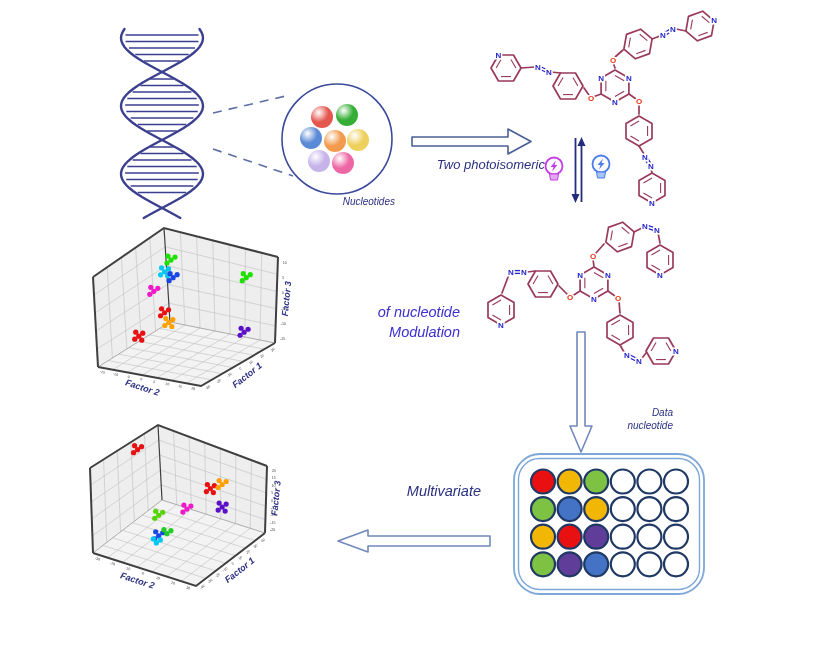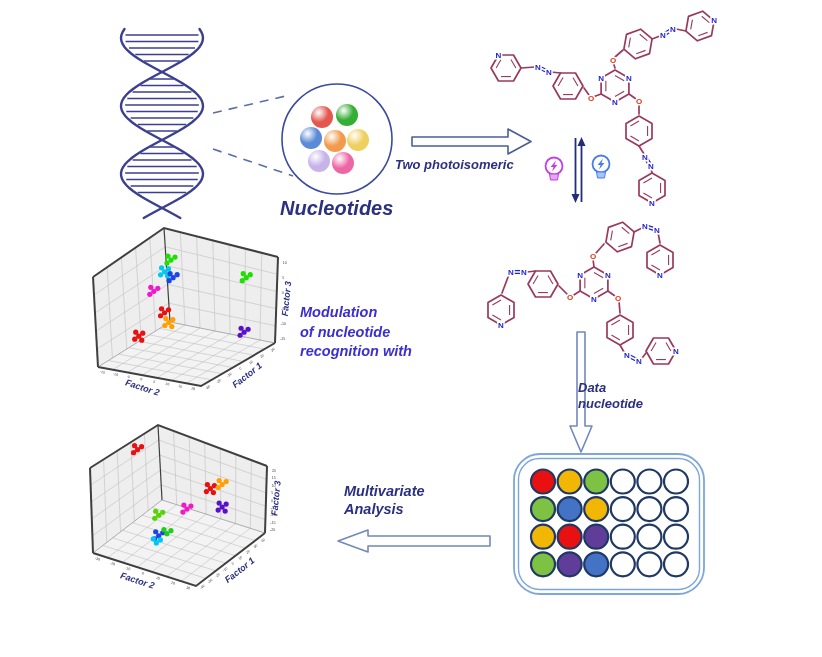--- a/index.html
+++ b/index.html
@@ -1,21 +1,21 @@
 <!DOCTYPE html>
 <html><head>
 <meta charset="utf-8">
 <style>
   html,body{margin:0;padding:0;background:#ffffff;}
   #canvas{position:relative;width:822px;height:657px;background:#ffffff;overflow:hidden;
           font-family:"Liberation Sans",sans-serif;}
   .abs{position:absolute;}
-  .cap{position:absolute;font-style:italic;font-weight:bold;font-size:13px;color:#2b3080;
-       text-align:left;line-height:1.25;}
-  .cap.big{font-size:20px;}
+  .cap{position:absolute;font-style:italic;font-weight:normal;font-size:13px;color:#2b3080;
+       text-align:right;line-height:1.25;}
+  .cap.big{font-size:10px;}
   .cap.mod{font-size:14.5px;color:#3c2fd0;line-height:1.35;}
   svg text{font-family:"Liberation Sans",sans-serif;}
 </style>
 </head>
 <body>
 
 <div id="canvas">
 
   <svg id="dna" class="abs" style="left:105px;top:15px" width="115" height="215">
       <path d="M19.5 14 L17.6 17 L16.4 20 L16.0 23 L16.4 26 L17.6 29 L19.5 32 L22.1 35 L25.5 38 L29.4 41 L33.8 44 L38.7 47 L44.0 50 L49.5 53 L55.1 56 L60.8 59 L66.4 62 L71.8 65 L77.0 68 L81.7 71 L86.0 74 L89.7 77 L92.8 80 L95.2 83 L96.9 86 L97.8 89 L98.0 92 L97.3 95 L95.9 98 L93.7 101 L90.8 104 L87.3 107 L83.2 110 L78.6 113 L73.6 116 L68.2 119 L62.7 122 L57.0 125 L51.3 128 L45.8 131 L40.4 134 L35.4 137 L30.8 140 L26.7 143 L23.2 146 L20.3 149 L18.1 152 L16.7 155 L16.0 158 L16.2 161 L17.1 164 L18.8 167 L21.2 170 L24.3 173 L28.0 176 L32.3 179 L37.0 182 L42.2 185 L47.6 188 L53.2 191 L58.9 194 L64.5 197 L70.0 200 L75.3 203 " fill="none" stroke="#3b3f8f" stroke-width="2.4" stroke-linecap="round"></path>
@@ -248,23 +248,22 @@
       <text x="180" y="16" fill="#2424cc" font-size="8" font-weight="bold" text-anchor="middle" dominant-baseline="central" paint-order="stroke" stroke="#ffffff" stroke-width="3">N</text>
       <text x="192" y="20" fill="#2424cc" font-size="8" font-weight="bold" text-anchor="middle" dominant-baseline="central" paint-order="stroke" stroke="#ffffff" stroke-width="3">N</text>
       <text x="162" y="145" fill="#2424cc" font-size="8" font-weight="bold" text-anchor="middle" dominant-baseline="central" paint-order="stroke" stroke="#ffffff" stroke-width="3">N</text>
       <text x="174" y="151" fill="#2424cc" font-size="8" font-weight="bold" text-anchor="middle" dominant-baseline="central" paint-order="stroke" stroke="#ffffff" stroke-width="3">N</text>
       <text x="105" y="87" fill="#e63312" font-size="8" font-weight="bold" text-anchor="middle" dominant-baseline="central" paint-order="stroke" stroke="#ffffff" stroke-width="3">O</text>
       <text x="128" y="46" fill="#e63312" font-size="8" font-weight="bold" text-anchor="middle" dominant-baseline="central" paint-order="stroke" stroke="#ffffff" stroke-width="3">O</text>
       <text x="153" y="88" fill="#e63312" font-size="8" font-weight="bold" text-anchor="middle" dominant-baseline="central" paint-order="stroke" stroke="#ffffff" stroke-width="3">O</text>
     </svg>
 
   <div class="cap mod" style="left:300px;top:303px;width:160px">
+    <div>of nucleotide</div>
     <div>Modulation</div>
-    <div>of nucleotide</div>
-    <div>recognition with</div>
   </div>
 
   <svg id="plot1" class="abs" style="left:85px;top:225px" width="215" height="195">
       <polygon points="8,52 79,3 85,97 13,142" fill="#eeeeee"></polygon>
       <polygon points="79,3 193,32 190,118 85,97" fill="#eeeeee"></polygon>
       <polygon points="13,142 85,97 190,118 116,161" fill="#f3f3f3"></polygon>
       <line x1="22.200000000000003" y1="42.2" x2="27.4" y2="133" stroke="#bfbfbf" stroke-width="0.6"></line>
       <line x1="36.400000000000006" y1="32.4" x2="41.8" y2="124" stroke="#bfbfbf" stroke-width="0.6"></line>
       <line x1="50.6" y1="22.6" x2="56.199999999999996" y2="115" stroke="#bfbfbf" stroke-width="0.6"></line>
       <line x1="64.80000000000001" y1="12.799999999999997" x2="70.6" y2="106" stroke="#bfbfbf" stroke-width="0.6"></line>
@@ -380,21 +379,21 @@
         <circle cx="163.1" cy="104.25000000000001" r="2.6" fill="#5a10c8"></circle>
         <circle cx="156.1" cy="103.25000000000001" r="2.6" fill="#5a10c8"></circle>
         <circle cx="155.1" cy="110.25000000000001" r="2.6" fill="#5a10c8"></circle>
       </g>
     </svg>
 
   <svg id="arrow-down" class="abs" style="left:565px;top:330px" width="32" height="126">
       <polygon points="12,2 20,2 20,96 27,96 16,122 5,96 12,96" fill="#ffffff" stroke="#7288bd" stroke-width="1.6" stroke-linejoin="round"></polygon>
     </svg>
 
-  <div class="cap" style="left:578px;top:380px;width:95px;font-size:13px">
+  <div class="cap" style="left:578px;top:407px;width:95px;font-size:10px">
     <div>Data</div>
     <div>nucleotide</div>
   </div>
 
   <svg id="plate" class="abs" style="left:512px;top:452px" width="195" height="145">
       <rect x="2" y="2" width="190" height="140" rx="26" fill="#ffffff" stroke="#7da7d8" stroke-width="1.8"></rect>
       <rect x="6.5" y="6.5" width="181" height="131" rx="21" fill="none" stroke="#7da7d8" stroke-width="1.4"></rect>
       <circle cx="31" cy="29.5" r="12" fill="#e81010" stroke="#1f3864" stroke-width="2.2"></circle>
       <circle cx="57.6" cy="29.5" r="12" fill="#f2b705" stroke="#1f3864" stroke-width="2.2"></circle>
       <circle cx="84.2" cy="29.5" r="12" fill="#7dc242" stroke="#1f3864" stroke-width="2.2"></circle>
@@ -414,23 +413,22 @@
       <circle cx="137.4" cy="84.7" r="12" fill="#ffffff" stroke="#1f3864" stroke-width="2.2"></circle>
       <circle cx="164" cy="84.7" r="12" fill="#ffffff" stroke="#1f3864" stroke-width="2.2"></circle>
       <circle cx="31" cy="112.30000000000001" r="12" fill="#7dc242" stroke="#1f3864" stroke-width="2.2"></circle>
       <circle cx="57.6" cy="112.30000000000001" r="12" fill="#5f3d99" stroke="#1f3864" stroke-width="2.2"></circle>
       <circle cx="84.2" cy="112.30000000000001" r="12" fill="#4472c4" stroke="#1f3864" stroke-width="2.2"></circle>
       <circle cx="110.80000000000001" cy="112.30000000000001" r="12" fill="#ffffff" stroke="#1f3864" stroke-width="2.2"></circle>
       <circle cx="137.4" cy="112.30000000000001" r="12" fill="#ffffff" stroke="#1f3864" stroke-width="2.2"></circle>
       <circle cx="164" cy="112.30000000000001" r="12" fill="#ffffff" stroke="#1f3864" stroke-width="2.2"></circle>
     </svg>
 
-  <div class="cap" style="left:344px;top:482px;width:126px;font-size:14.5px">
+  <div class="cap" style="left:355px;top:482px;width:126px;font-size:14.5px">
     <div>Multivariate</div>
-    <div>Analysis</div>
   </div>
 
   <svg id="arrow-left" class="abs" style="left:333px;top:527px" width="160" height="28">
       <polygon points="157,9 35,9 35,3 5,14 35,25 35,19 157,19" fill="#ffffff" stroke="#7288bd" stroke-width="1.6" stroke-linejoin="round"></polygon>
     </svg>
 
   <svg id="plot2" class="abs" style="left:60px;top:423px" width="235" height="205">
       <polygon points="30,45 98,2 102,77 33,130" fill="#eeeeee"></polygon>
       <polygon points="98,2 207,43 205,110 102,77" fill="#eeeeee"></polygon>
       <polygon points="33,130 102,77 205,110 136,163" fill="#f3f3f3"></polygon>

